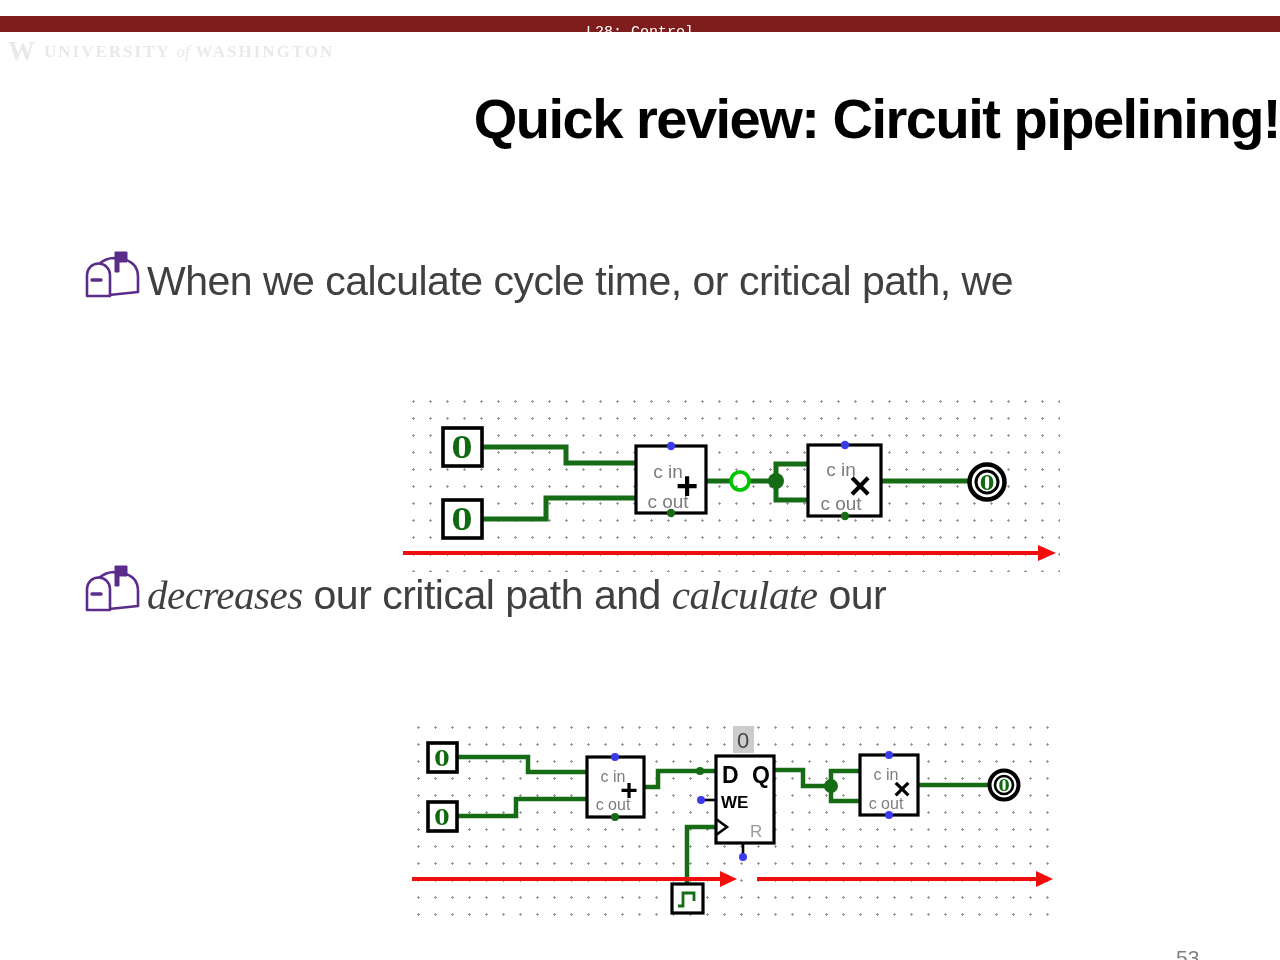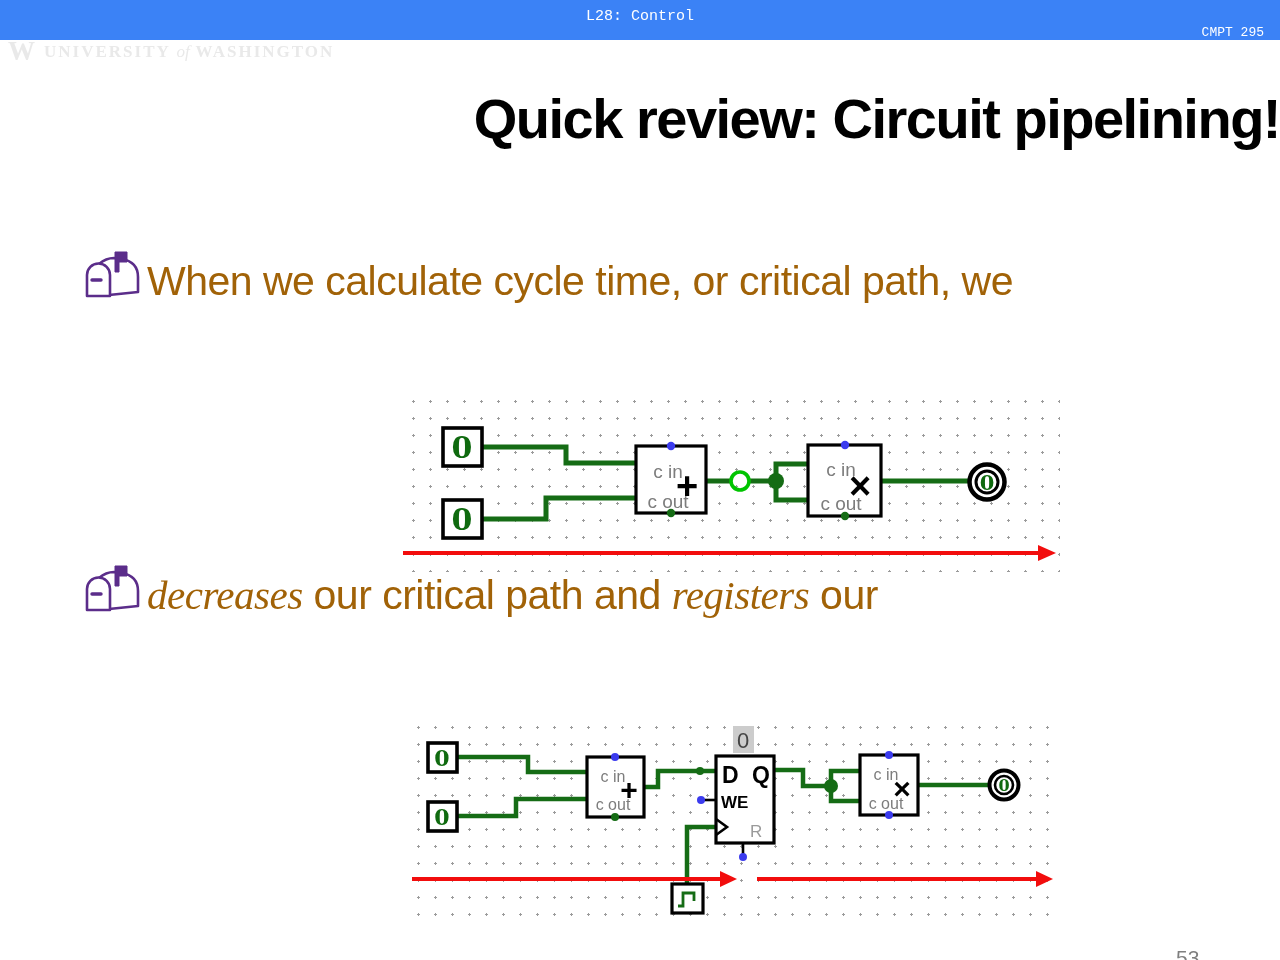--- a/index.html
+++ b/index.html
@@ -1,39 +1,39 @@
 <!DOCTYPE html>
 <html><head>
 <meta charset="utf-8">
 <style>
   html,body{margin:0;padding:0;}
   body{
     width:1280px;height:960px;position:relative;background:#ffffff;
     font-family:"Liberation Sans", sans-serif;overflow:hidden;
   }
   
-  .topbar{position:absolute;left:0;top:0;width:1280px;height:40px;background:#3b82f6;}
+  .topbar{position:absolute;left:0;top:16px;width:1280px;height:16px;background:#7f1d1d;}
   .topbar .lecture{position:absolute;left:0;right:0;top:0;text-align:center;line-height:33px;
     color:#fff;font-family:"Liberation Mono", monospace;font-size:15px;}
   .topbar .course{position:absolute;right:16px;top:0;line-height:33px;
     color:#fff;font-family:"Liberation Mono", monospace;font-size:13px;margin-top:16px;}
   
   .watermark{position:absolute;left:8px;top:36px;color:#e9e9e9;
     font-family:"Liberation Serif", serif;font-weight:bold;font-size:17px;letter-spacing:2px;white-space:nowrap;}
   .watermark .wlogo{font-size:27px;letter-spacing:0;margin-right:9px;vertical-align:-3px;}
   .watermark .of{font-style:italic;letter-spacing:0;font-weight:normal;}
   
   .title{position:absolute;left:0;top:86px;width:1280px;text-align:right;
     font-size:56px;font-weight:bold;letter-spacing:-1.5px;color:#000;}
   
   .mailbox{position:absolute;width:58px;height:54px;}
   #bullet1-icon{left:84px;top:248px;}
   #bullet2-icon{left:84px;top:562px;}
   .bullet-text{position:absolute;left:147px;font-size:41px;line-height:60px;
-    color:#a16207;letter-spacing:-0.5px;white-space:nowrap;}
+    color:#404040;letter-spacing:-0.5px;white-space:nowrap;}
   #bullet1-text{top:251px;}
   #bullet2-text{top:565px;}
   .bullet-text em{font-style:italic;font-family:Liberation Serif, serif;}
   
   .circuit{position:absolute;
     background-image:radial-gradient(circle,#9b9b9b 1.1px,rgba(0,0,0,0) 1.25px);
     background-size:17px 17px;background-position:5px 7px;}
   #circuit1{left:400px;top:386px;width:660px;height:186px;}
   #circuit2{left:405px;top:712px;width:655px;height:210px;}
   .circuit svg{position:absolute;left:0;top:0;}
@@ -135,21 +135,21 @@
   </svg>
 </div>
 
 <svg class="mailbox" id="bullet2-icon" viewBox="0 0 58 54">
   <path d="M15,16 Q22,10 30,10 L38,11 Q54,14 54,29 L54,44 L25,47 Z" fill="#fff" stroke="#5b2d8a" stroke-width="2.6" stroke-linejoin="round"></path>
   <path d="M31,24 L31,4 L43,4 L43,14 L35,14 L35,24 Z" fill="#5b2d8a" stroke="#5b2d8a" stroke-width="1"></path>
   <path d="M3,48 L3,27 A11.5,11.5 0 0 1 26,27 L26,48 Z" fill="#fff" stroke="#5b2d8a" stroke-width="2.6" stroke-linejoin="round"></path>
   <line x1="8" y1="32" x2="17" y2="32" stroke="#5b2d8a" stroke-width="3.4" stroke-linecap="round"></line>
 </svg>
 <div class="bullet-text" id="bullet2-text">
-  <div><em>decreases</em><span> our critical path and </span><em>registers</em><span> our</span></div>
+  <div><em>decreases</em><span> our critical path and </span><em>calculate</em><span> our</span></div>
 </div>
 
 <div class="circuit" id="circuit2">
   <svg width="655" height="210" viewBox="405 712 655 210">
 
     <g>
       <polyline class="wire2" points="457,757 528,757 528,772 588,772"></polyline>
       <polyline class="wire2" points="457,816 516,816 516,799 588,799"></polyline>
       <polyline class="wire2" points="644,787 658,787 658,771 716,771"></polyline>
       <polyline class="wire2" points="774,770 803,770 803,786 831,786"></polyline>

